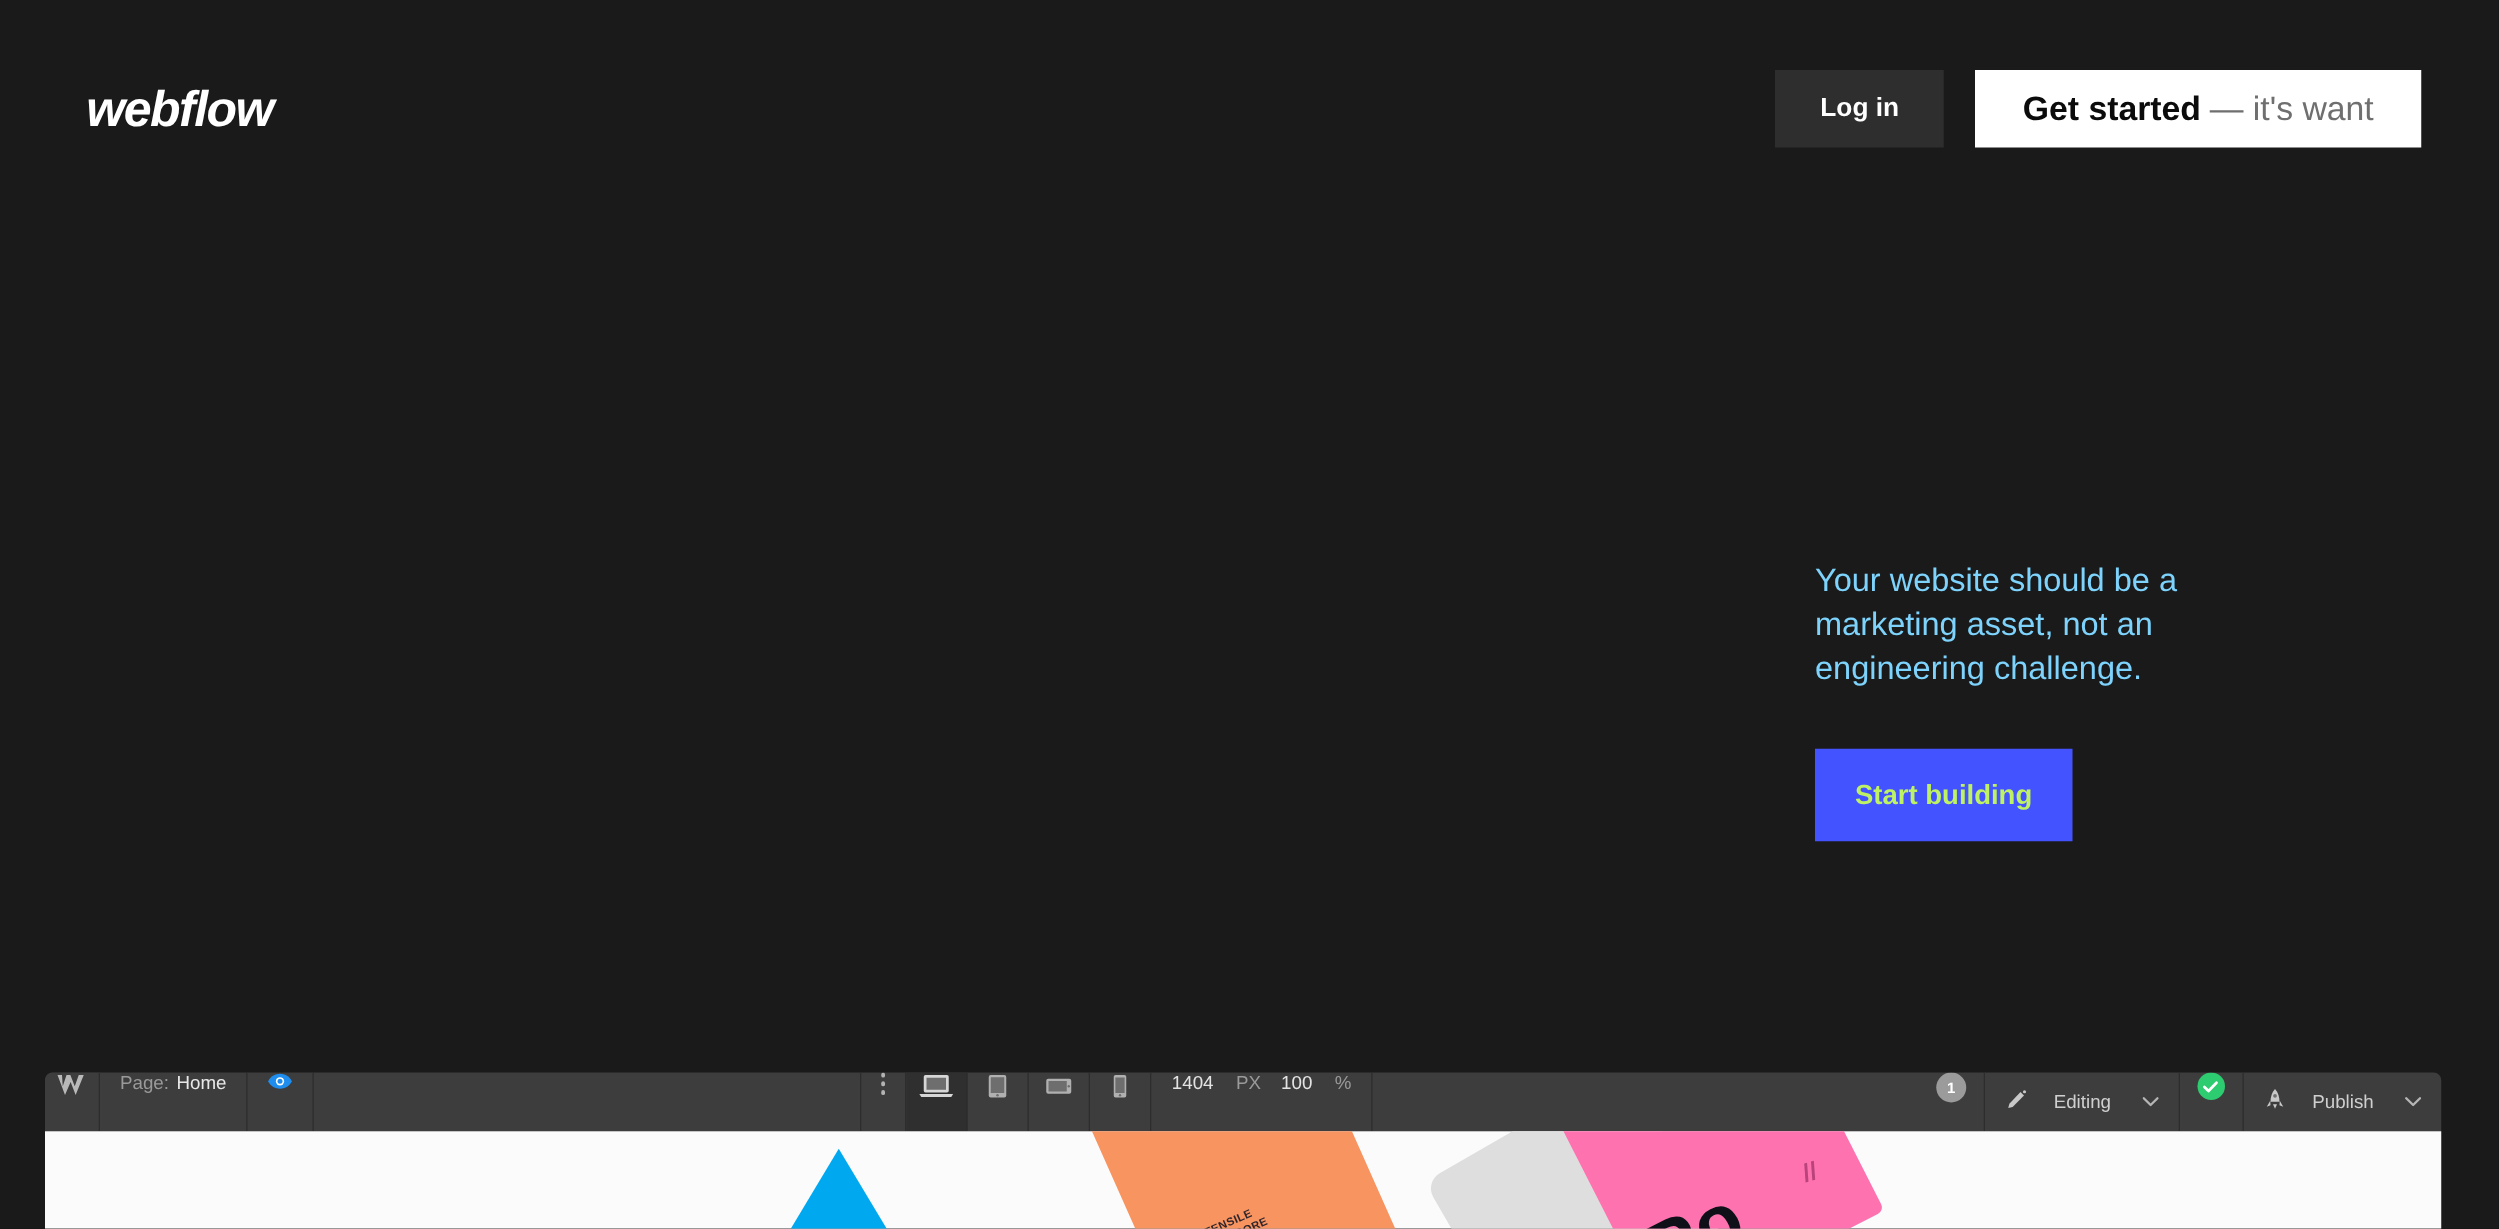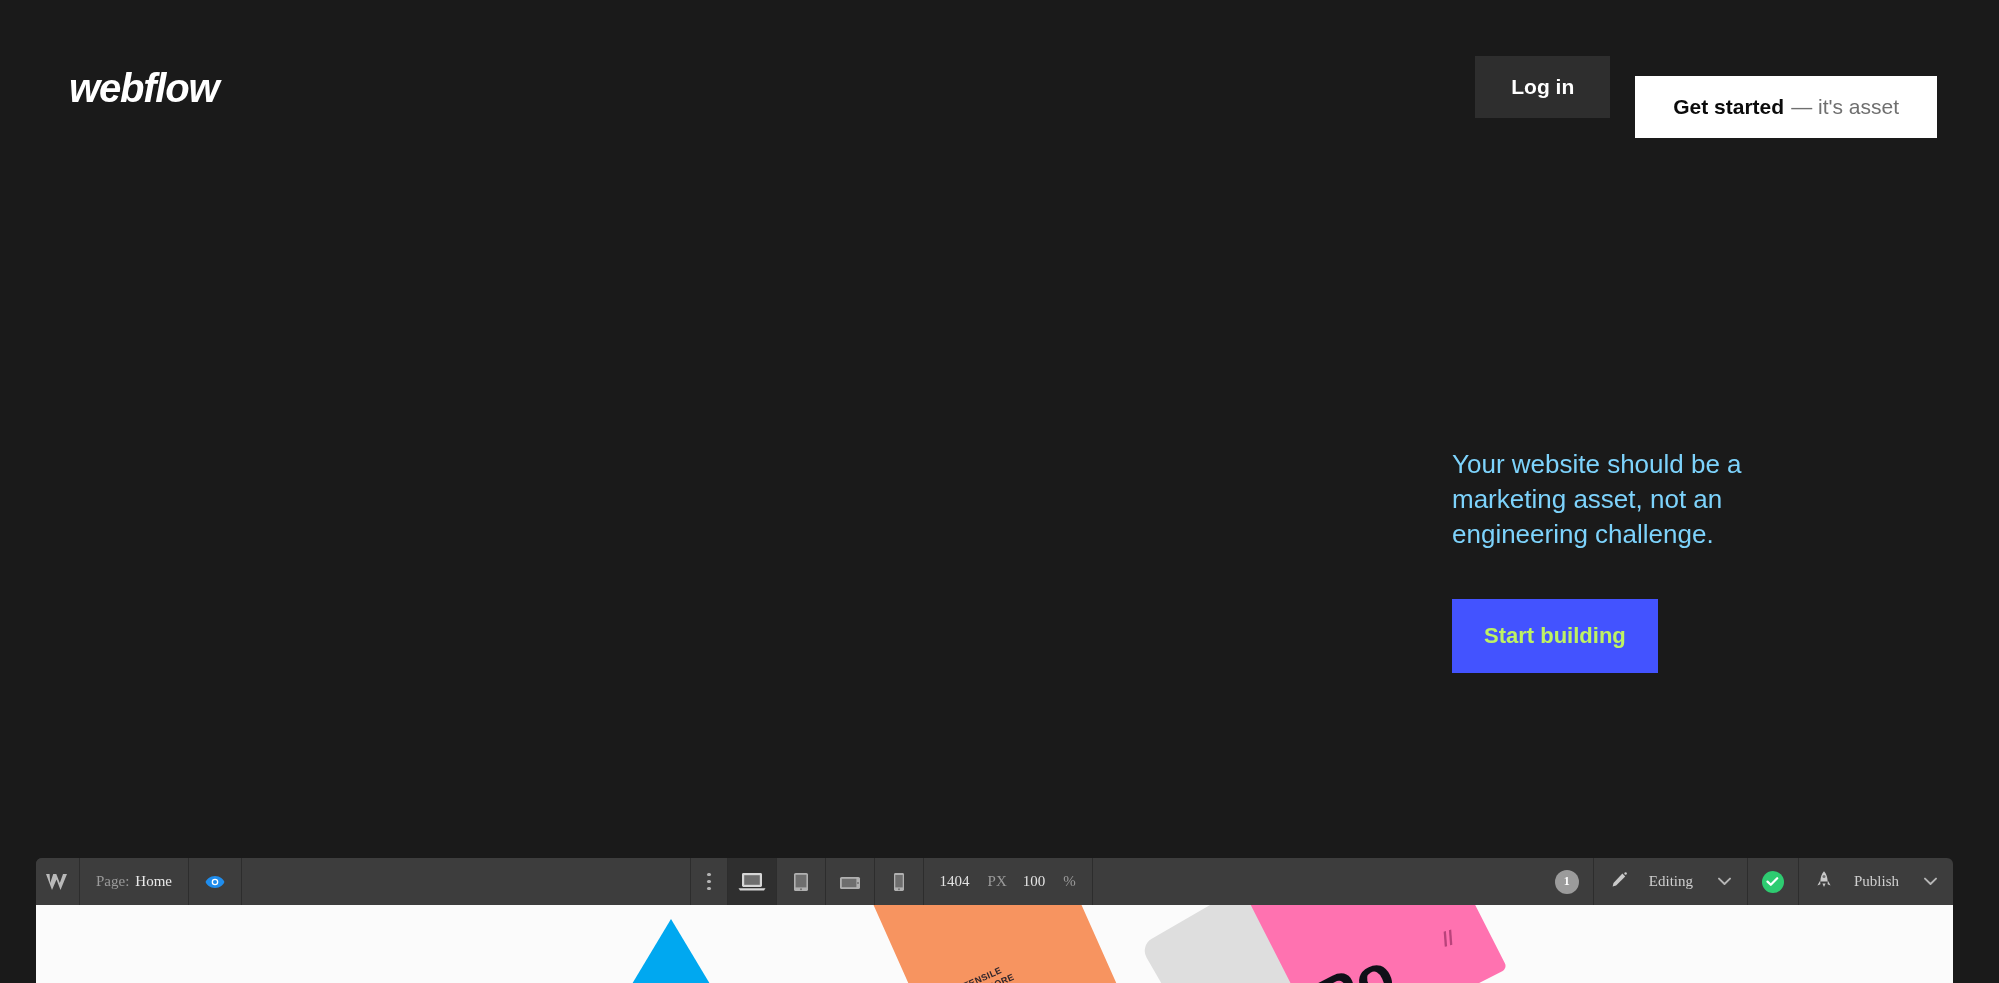--- a/index.html
+++ b/index.html
@@ -36,23 +36,22 @@
     padding:0 36px; height:62px;
     display:flex; align-items:center; justify-content:center;
     border:none; cursor:pointer;
     font-family:"Liberation Sans", sans-serif;
   }
   .btn-getstarted {
     background:#ffffff; height:62px;
     padding:0 38px;
     display:flex; align-items:center; justify-content:center;
     border:none; cursor:pointer; white-space:nowrap;
-    font-size:21px;
-    font-family:"Liberation Sans", sans-serif;
-    margin-top:20px;
+    font-size:27px;
+    font-family:"Liberation Sans", sans-serif;
   }
   .btn-getstarted .strong { color:#0b0b0b; font-weight:700; }
   .btn-getstarted .light  { color:#6f6f6f; font-weight:400; margin-left:7px; }
 
   
   .hero-head {
     position:absolute; left:54px; top:275px;
     font-size:132px; line-height:1.0;
     font-weight:700; letter-spacing:-4px;
     color:#ffffff; white-space:pre-line;
@@ -80,24 +79,24 @@
   .editor-bar {
     position:absolute; left:36px; top:858px; width:1917px; height:47px;
     background:#3d3d3d;
     border-top-left-radius:6px; border-top-right-radius:6px;
     display:flex; align-items:stretch;
     color:#cfcfcf; font-size:15px;
     font-family:"Liberation Sans", sans-serif;
     overflow:hidden;
   }
   .eb-cell {
-    display:flex; align-items:center; justify-content:center;
+    display:flex; justify-content:center;
     padding:0 16px; height:100%;
     border-right:1px solid #2d2d2d;
-    cursor:pointer; user-select:none; white-space:nowrap;font-family:Liberation Serif, serif;
+    cursor:pointer; user-select:none; white-space:nowrap;
   }
   .eb-cell.noborder { border-right:none; }
   .eb-cell.active { background:#2f2f2f; }
   .eb-logo { width:44px; padding:0; background:#3d3d3d; }
   .eb-logo svg { display:block; }
   .eb-page .muted { color:#9a9a9a; margin-right:6px; }
   .eb-page .val { color:#e8e8e8; }
   .eb-spacer { flex:1; border-right:1px solid #2d2d2d; }
   .eb-gap { flex:1; }
 
@@ -179,21 +178,21 @@
 
   <div class="site">
 
     <div class="site-header">
       <div class="logo">webflow</div>
 
       <div class="nav-actions">
         <button class="btn-login">Log in</button>
         <button class="btn-getstarted">
           <span class="strong">Get started</span>
-          <span class="light">— it's asset</span>
+          <span class="light">— it's want</span>
         </button>
       </div>
     </div>
 
 
     <div class="hero-side">
       <p class="hero-sub">Your website should be a
 marketing asset, not an
 engineering challenge.</p>
       <button class="btn-build">Start building</button>

